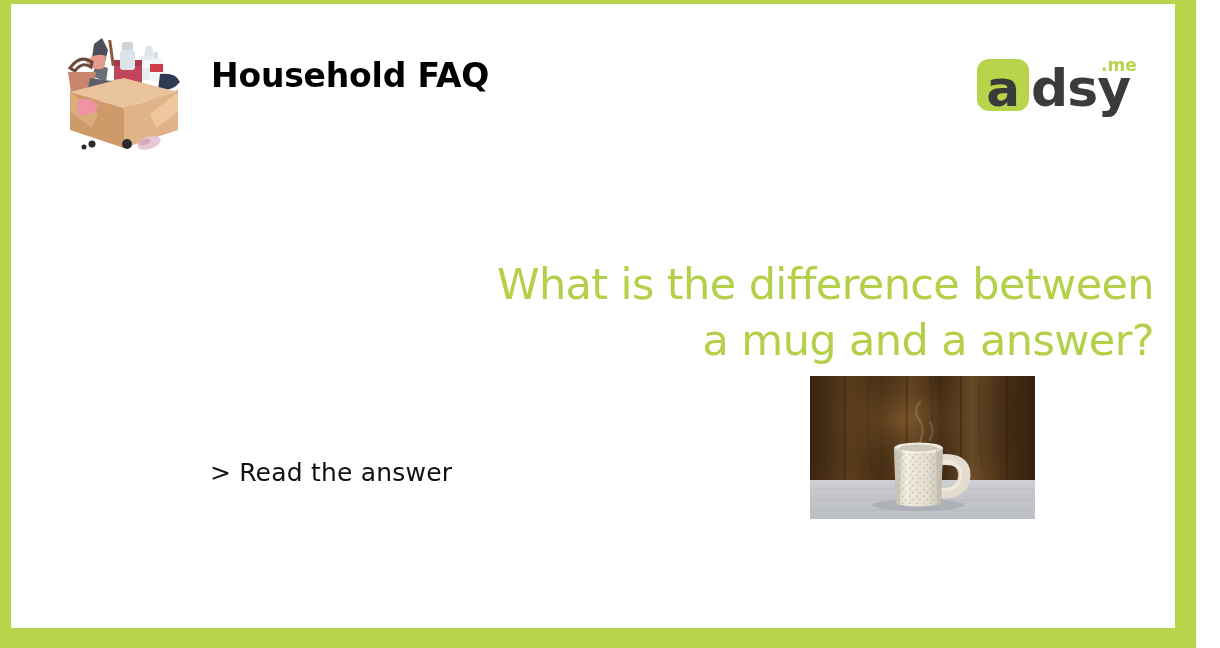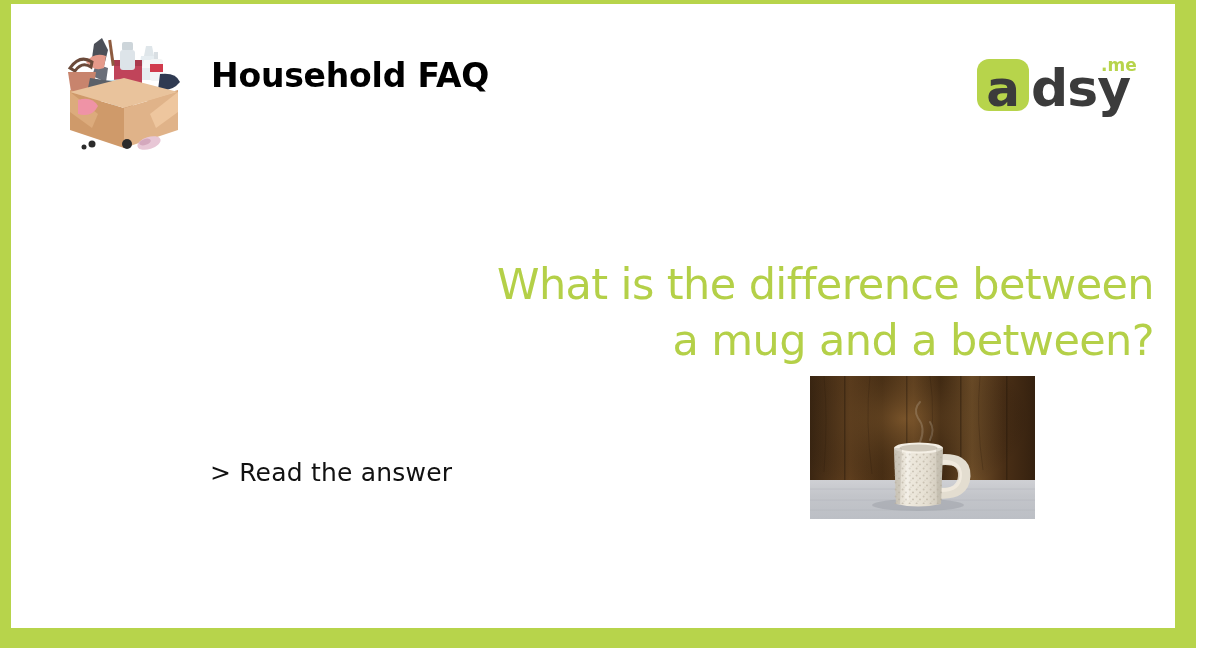--- a/index.html
+++ b/index.html
@@ -190,21 +190,21 @@
 
           <text x="56" y="57" font-family="DejaVu Sans, sans-serif" font-size="52" font-weight="bold" fill="#3b3b3b" letter-spacing="-1">dsy</text>
 
           <text x="126" y="22" font-family="DejaVu Sans, sans-serif" font-size="17" font-weight="bold" fill="#b7d44b">.me</text>
         </svg>
       </div>
     </div>
 
     <div class="headline">
       <div>What is the difference between</div>
-      <div>a mug and a between?</div>
+      <div>a mug and a answer?</div>
     </div>
 
     <a class="cta" href="#">
       <span class="chev">&gt;</span><span>Read the answer</span>
     </a>
 
     <div class="photo">
       <svg viewBox="0 0 225 143" width="225" height="143" xmlns="http://www.w3.org/2000/svg">
         <defs>
           <linearGradient id="woodBg" x1="0" y1="0" x2="1" y2="0">

